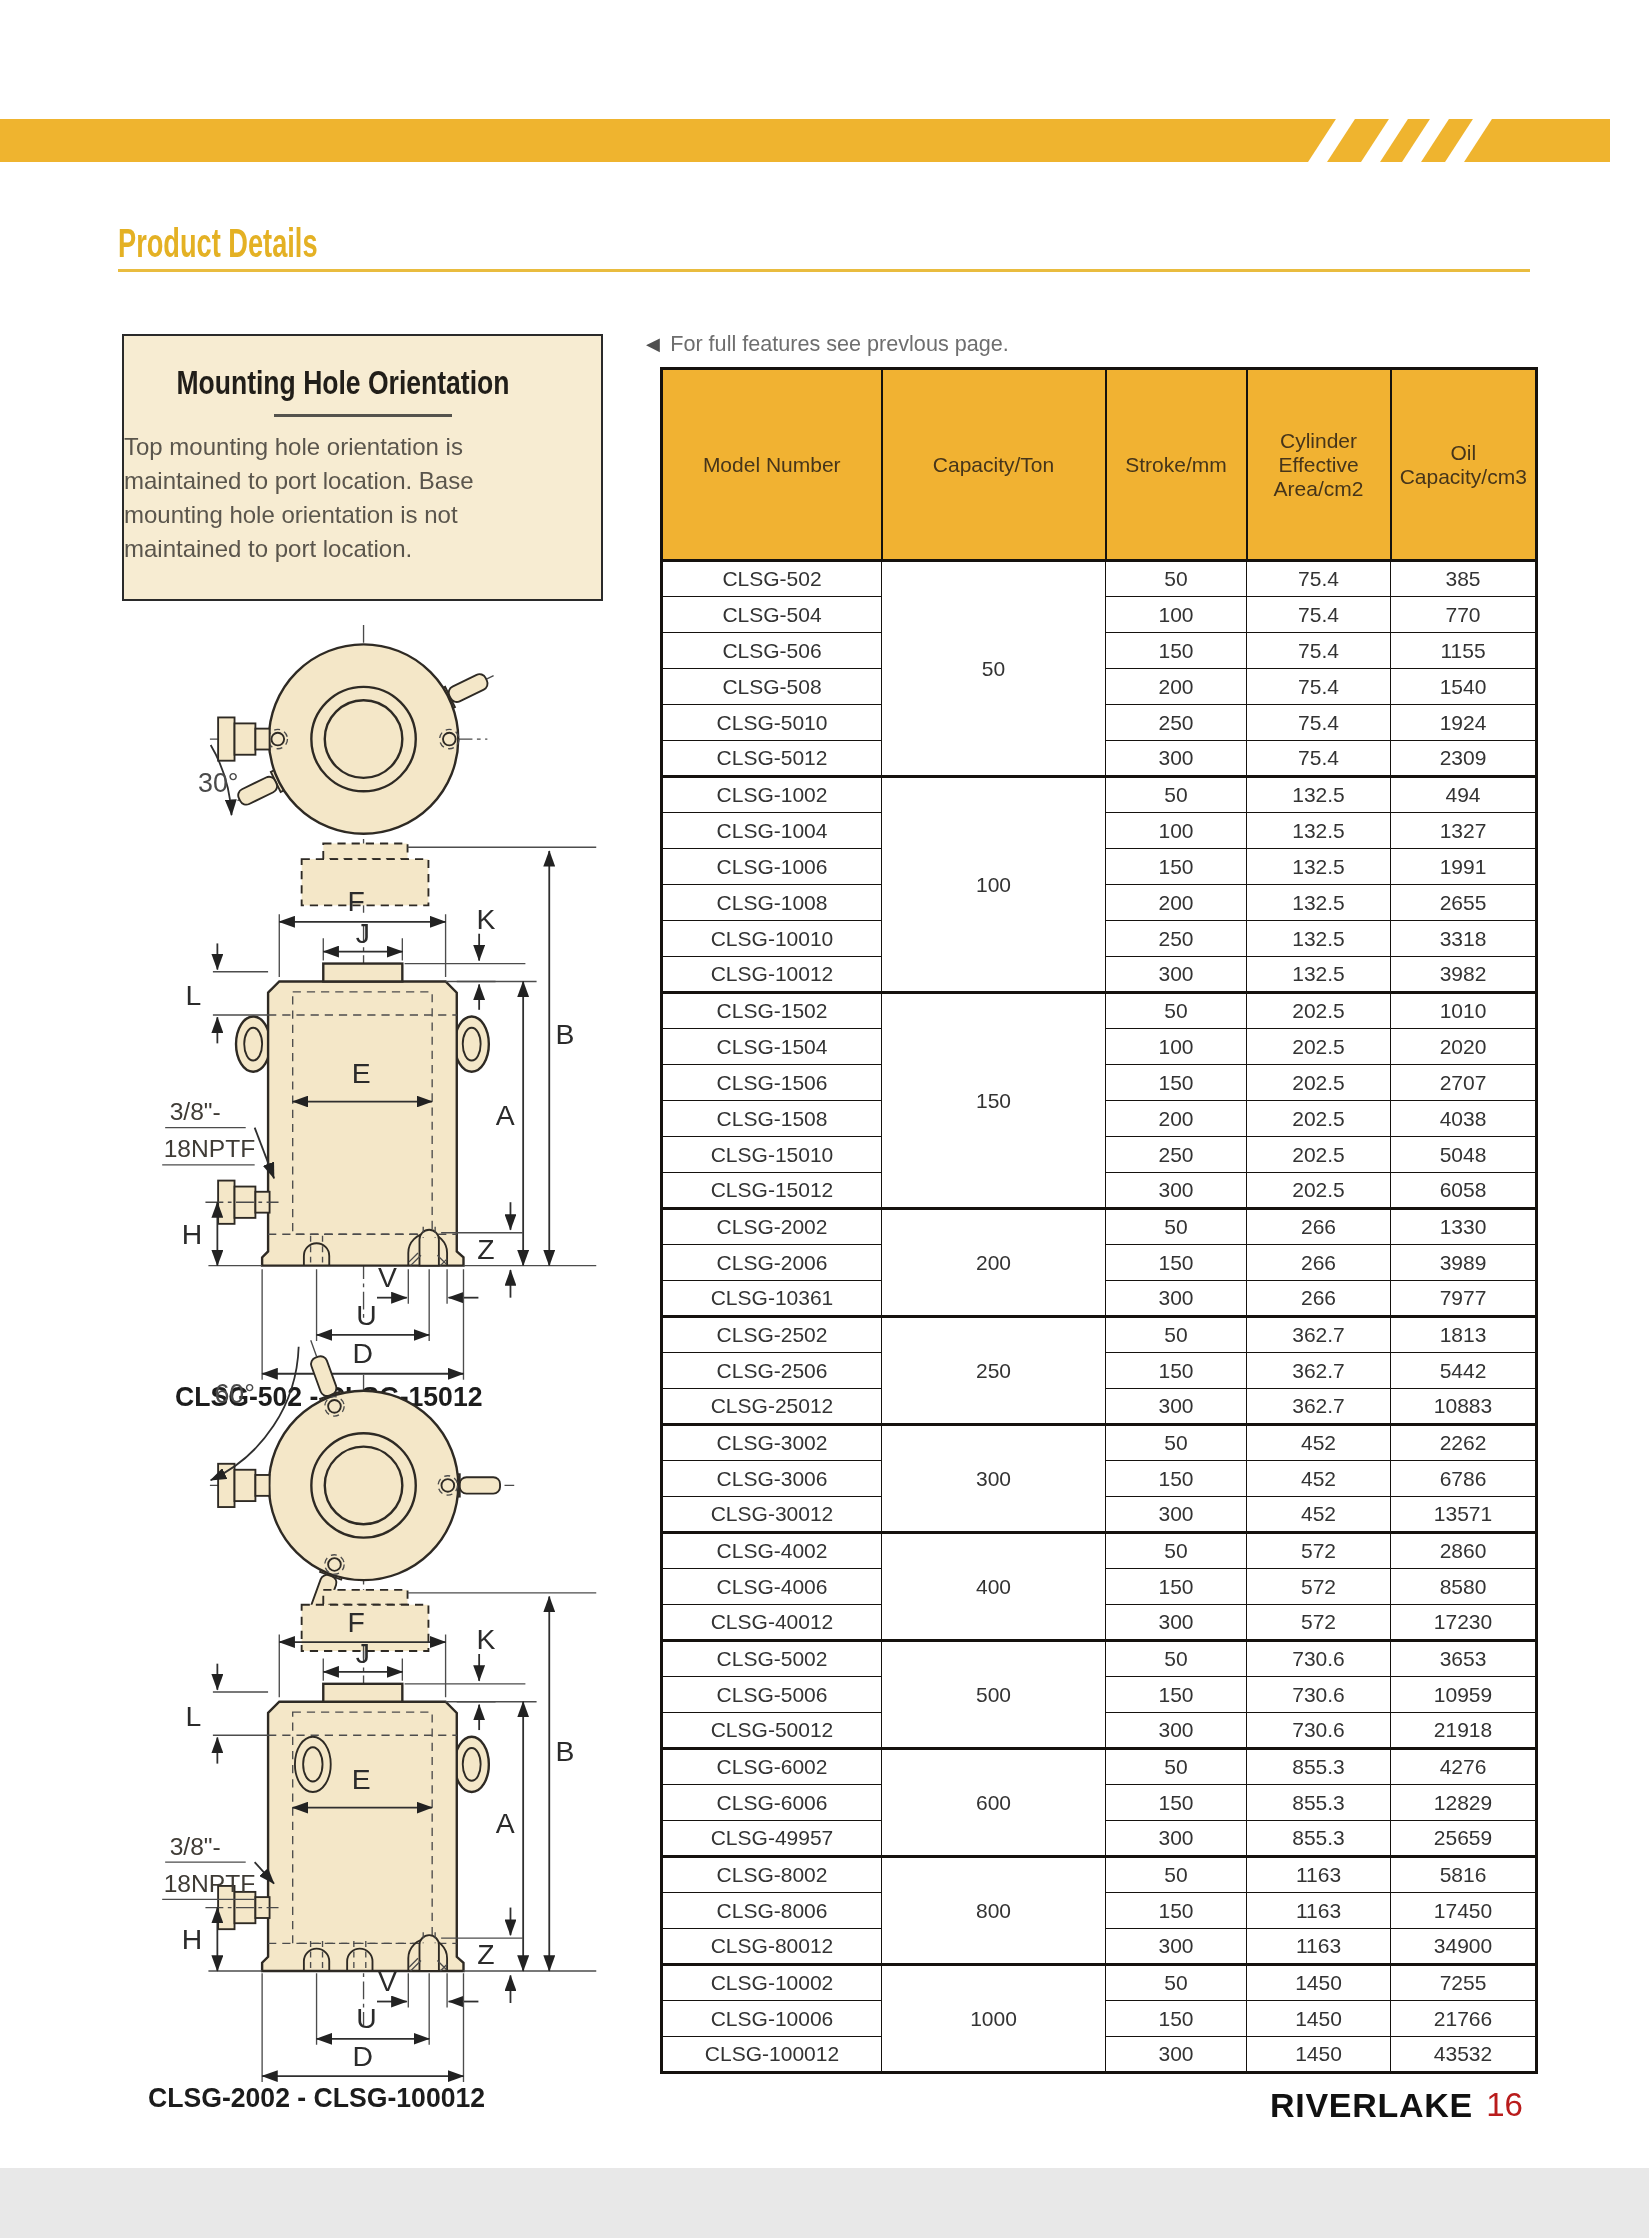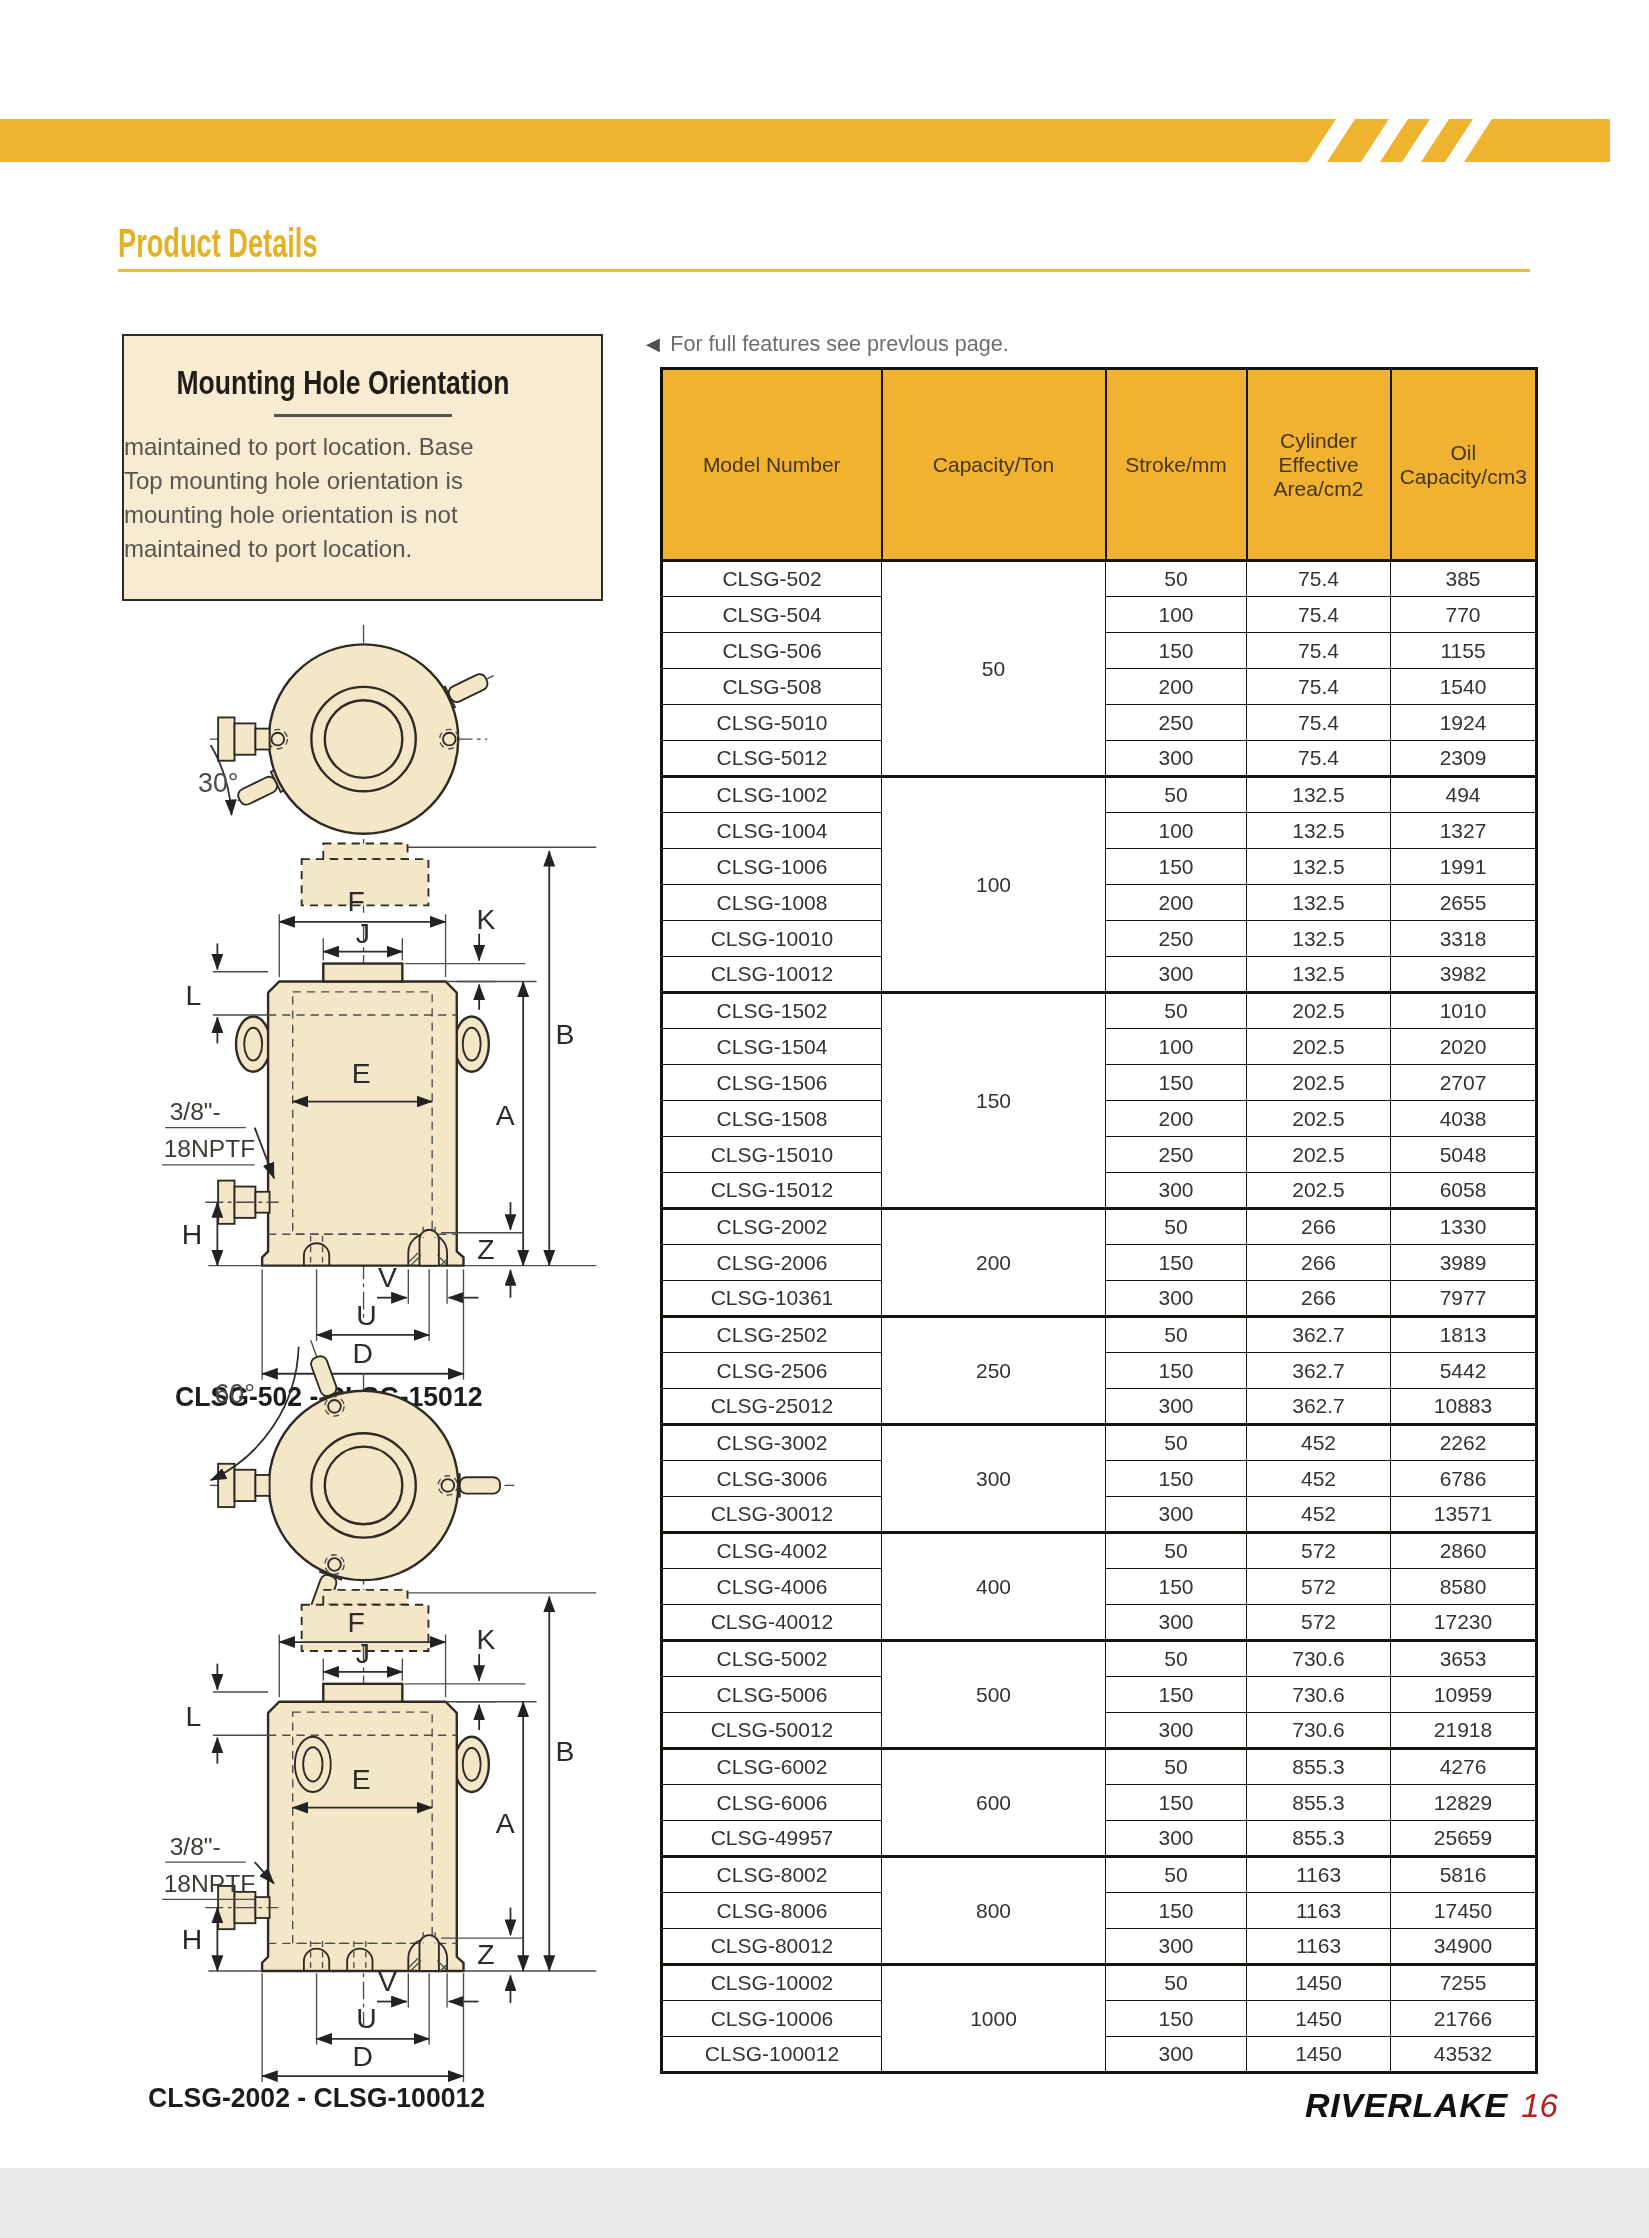--- a/index.html
+++ b/index.html
@@ -39,21 +39,21 @@
   table.spec tr{height:36px;}
   table.spec tr.group-start td{border-top:3px solid #15120e;margin-top:12px;}
 
   
   .diagram-caption{position:absolute;font-size:28px;font-weight:bold;color:#1c1c1c;
                    transform:scaleX(0.95);transform-origin:0 0;white-space:nowrap;}
   #caption1{left:175px;top:1381px;}
   #caption2{left:148px;top:2082px;}
 
   
-  .footer{position:absolute;left:1305px;top:2086px;display:flex;align-items:center;gap:13.4px;font-style:italic;}
+  .footer{position:absolute;left:1270px;top:2086px;display:flex;align-items:flex-start;gap:13.4px;}
   .brand{font-size:34px;font-weight:800;color:#111111;letter-spacing:0.7px;}
   .pagenum{font-size:33px;color:#b91c1c;}
 
   
   .ln{stroke:#2e2a24;stroke-width:3.2;fill:none;}
   .ln2{stroke:#2e2a24;stroke-width:2.5;fill:none;}
   .thin{stroke:#4c4c4c;stroke-width:1.8;fill:none;}
   .cream{fill:#F4E7C8;}
   .dash{stroke-dasharray:11 8;}
   .dash2{stroke-dasharray:8 6;}
@@ -73,22 +73,22 @@
   <div class="slash" style="left:1375px"></div>
   <div class="slash" style="left:1416px"></div>
   <div class="slash" style="left:1459px"></div>
 
   <div class="page-title">Product Details</div>
   <div class="title-rule"></div>
 
   <div class="info-box">
     <div class="info-title">Mounting Hole Orientation</div>
     <div class="info-rule"></div>
+    <div class="info-line">Top mounting hole orientation is</div>
     <div class="info-line">maintained to port location. Base</div>
-    <div class="info-line">Top mounting hole orientation is</div>
     <div class="info-line">mounting hole orientation is not</div>
     <div class="info-line">maintained to port location.</div>
   </div>
 
   <div class="note">
     <span class="note-arrow">◀</span>
     <span class="note-text">For full features see prevlous page.</span>
   </div>
 
   <table class="spec">

